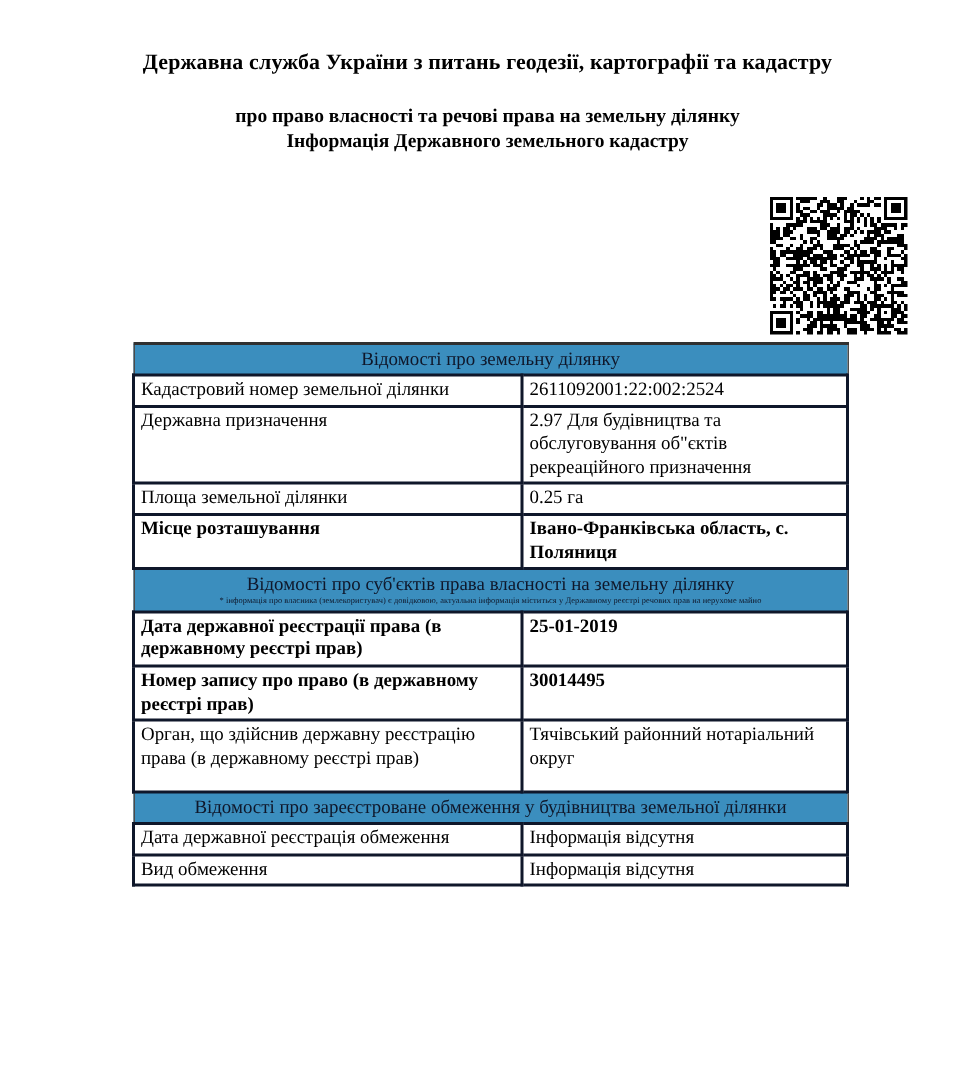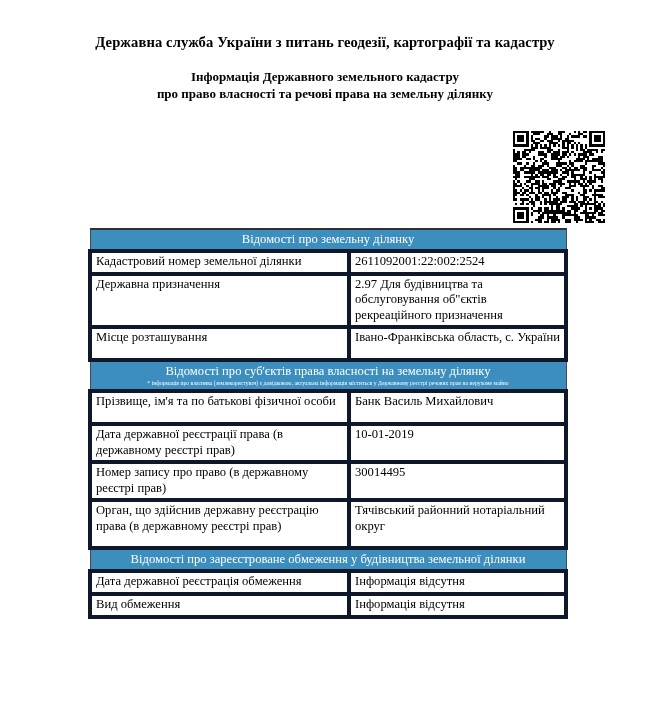--- a/index.html
+++ b/index.html
@@ -67,64 +67,64 @@
   .cadastre-table {
     position: absolute;
     left: 88px;
     top: 228px;
     width: 476px;
     border-collapse: collapse;
     table-layout: fixed;
     font-size: 12.6px;
   }
   .cadastre-table td {
-    border: 4px solid #0f172a;
+    border: 2px solid #0f172a;
     padding: 1px 0 2px 4px;
     vertical-align: top;
     line-height: 15.6px;
     word-wrap: break-word;
   }
   .col-label { width: 259px; }
   .col-value { width: 217px; }
 
   .section-head td {
     background: #3b8ebe;
-    color: #ffffff;
+    color: #0f172a;
     text-align: center;
     font-size: 12.6px;
     padding: 1px 4px 2px 4px;
     border: 1px solid #4a4a4a;
     border-top: 2px solid #303030;
   }
   .section-head .head-title {
     display: block;
     line-height: 16px;
   }
   .section-note {
     display: block;
     font-size: 5.6px;
     line-height: 6.6px;
     font-weight: normal;
     letter-spacing: 0.05px;
     padding-top: 1px;
   }
 
-  .tall-2 { height: 33px; }
+  .tall-2 { height: 33px; font-weight: bold; }
   .tall-3 { height: 48px; }
 </style>
 </head>
 <body>
 
 <div class="page">
 
   <div class="doc-title">Державна служба України з питань геодезії, картографії та кадастру</div>
 
   <div class="doc-subtitle">
+    <span class="line">про право власності та речові права на земельну ділянку</span>
     <span class="line">Інформація Державного земельного кадастру</span>
-    <span class="line">про право власності та речові права на земельну ділянку</span>
   </div>
 
   <div class="qr-wrap">
     <svg id="qr-svg" viewBox="0 0 41 41" xmlns="http://www.w3.org/2000/svg" aria-hidden="true">
         <rect x="0" y="0" width="41" height="41" fill="#ffffff"></rect>
         <path d="M0 0h1v1h-1zM1 0h1v1h-1zM2 0h1v1h-1zM3 0h1v1h-1zM4 0h1v1h-1zM5 0h1v1h-1zM6 0h1v1h-1zM8 0h1v1h-1zM9 0h1v1h-1zM10 0h1v1h-1zM11 0h1v1h-1zM12 0h1v1h-1zM13 0h1v1h-1zM16 0h1v1h-1zM20 0h1v1h-1zM21 0h1v1h-1zM22 0h1v1h-1zM27 0h1v1h-1zM29 0h1v1h-1zM31 0h1v1h-1zM32 0h1v1h-1zM34 0h1v1h-1zM35 0h1v1h-1zM36 0h1v1h-1zM37 0h1v1h-1zM38 0h1v1h-1zM39 0h1v1h-1zM40 0h1v1h-1zM0 1h1v1h-1zM6 1h1v1h-1zM9 1h1v1h-1zM10 1h1v1h-1zM11 1h1v1h-1zM15 1h1v1h-1zM16 1h1v1h-1zM17 1h1v1h-1zM20 1h1v1h-1zM21 1h1v1h-1zM25 1h1v1h-1zM29 1h1v1h-1zM30 1h1v1h-1zM34 1h1v1h-1zM40 1h1v1h-1zM0 2h1v1h-1zM2 2h1v1h-1zM3 2h1v1h-1zM4 2h1v1h-1zM6 2h1v1h-1zM8 2h1v1h-1zM14 2h1v1h-1zM15 2h1v1h-1zM17 2h1v1h-1zM18 2h1v1h-1zM19 2h1v1h-1zM21 2h1v1h-1zM24 2h1v1h-1zM26 2h1v1h-1zM27 2h1v1h-1zM28 2h1v1h-1zM29 2h1v1h-1zM31 2h1v1h-1zM32 2h1v1h-1zM34 2h1v1h-1zM36 2h1v1h-1zM37 2h1v1h-1zM38 2h1v1h-1zM40 2h1v1h-1zM0 3h1v1h-1zM2 3h1v1h-1zM3 3h1v1h-1zM4 3h1v1h-1zM6 3h1v1h-1zM8 3h1v1h-1zM10 3h1v1h-1zM11 3h1v1h-1zM14 3h1v1h-1zM17 3h1v1h-1zM18 3h1v1h-1zM19 3h1v1h-1zM20 3h1v1h-1zM21 3h1v1h-1zM23 3h1v1h-1zM24 3h1v1h-1zM34 3h1v1h-1zM36 3h1v1h-1zM37 3h1v1h-1zM38 3h1v1h-1zM40 3h1v1h-1zM0 4h1v1h-1zM2 4h1v1h-1zM3 4h1v1h-1zM4 4h1v1h-1zM6 4h1v1h-1zM8 4h1v1h-1zM9 4h1v1h-1zM12 4h1v1h-1zM13 4h1v1h-1zM15 4h1v1h-1zM16 4h1v1h-1zM17 4h1v1h-1zM20 4h1v1h-1zM22 4h1v1h-1zM23 4h1v1h-1zM24 4h1v1h-1zM25 4h1v1h-1zM26 4h1v1h-1zM34 4h1v1h-1zM36 4h1v1h-1zM37 4h1v1h-1zM38 4h1v1h-1zM40 4h1v1h-1zM0 5h1v1h-1zM6 5h1v1h-1zM9 5h1v1h-1zM10 5h1v1h-1zM11 5h1v1h-1zM16 5h1v1h-1zM17 5h1v1h-1zM18 5h1v1h-1zM19 5h1v1h-1zM22 5h1v1h-1zM24 5h1v1h-1zM25 5h1v1h-1zM27 5h1v1h-1zM29 5h1v1h-1zM34 5h1v1h-1zM40 5h1v1h-1zM0 6h1v1h-1zM1 6h1v1h-1zM2 6h1v1h-1zM3 6h1v1h-1zM4 6h1v1h-1zM5 6h1v1h-1zM6 6h1v1h-1zM8 6h1v1h-1zM10 6h1v1h-1zM12 6h1v1h-1zM14 6h1v1h-1zM16 6h1v1h-1zM18 6h1v1h-1zM20 6h1v1h-1zM22 6h1v1h-1zM24 6h1v1h-1zM26 6h1v1h-1zM28 6h1v1h-1zM30 6h1v1h-1zM32 6h1v1h-1zM34 6h1v1h-1zM35 6h1v1h-1zM36 6h1v1h-1zM37 6h1v1h-1zM38 6h1v1h-1zM39 6h1v1h-1zM40 6h1v1h-1zM8 7h1v1h-1zM9 7h1v1h-1zM10 7h1v1h-1zM12 7h1v1h-1zM13 7h1v1h-1zM14 7h1v1h-1zM15 7h1v1h-1zM16 7h1v1h-1zM22 7h1v1h-1zM23 7h1v1h-1zM24 7h1v1h-1zM26 7h1v1h-1zM28 7h1v1h-1zM30 7h1v1h-1zM32 7h1v1h-1zM0 8h1v1h-1zM5 8h1v1h-1zM6 8h1v1h-1zM7 8h1v1h-1zM8 8h1v1h-1zM9 8h1v1h-1zM15 8h1v1h-1zM16 8h1v1h-1zM17 8h1v1h-1zM20 8h1v1h-1zM24 8h1v1h-1zM28 8h1v1h-1zM30 8h1v1h-1zM31 8h1v1h-1zM33 8h1v1h-1zM34 8h1v1h-1zM35 8h1v1h-1zM36 8h1v1h-1zM37 8h1v1h-1zM39 8h1v1h-1zM40 8h1v1h-1zM0 9h1v1h-1zM2 9h1v1h-1zM4 9h1v1h-1zM5 9h1v1h-1zM7 9h1v1h-1zM11 9h1v1h-1zM12 9h1v1h-1zM13 9h1v1h-1zM15 9h1v1h-1zM16 9h1v1h-1zM18 9h1v1h-1zM19 9h1v1h-1zM20 9h1v1h-1zM22 9h1v1h-1zM23 9h1v1h-1zM24 9h1v1h-1zM26 9h1v1h-1zM31 9h1v1h-1zM32 9h1v1h-1zM33 9h1v1h-1zM34 9h1v1h-1zM37 9h1v1h-1zM39 9h1v1h-1zM0 10h1v1h-1zM1 10h1v1h-1zM2 10h1v1h-1zM4 10h1v1h-1zM5 10h1v1h-1zM6 10h1v1h-1zM11 10h1v1h-1zM12 10h1v1h-1zM13 10h1v1h-1zM14 10h1v1h-1zM17 10h1v1h-1zM18 10h1v1h-1zM19 10h1v1h-1zM20 10h1v1h-1zM22 10h1v1h-1zM23 10h1v1h-1zM25 10h1v1h-1zM27 10h1v1h-1zM29 10h1v1h-1zM30 10h1v1h-1zM31 10h1v1h-1zM32 10h1v1h-1zM34 10h1v1h-1zM35 10h1v1h-1zM0 11h1v1h-1zM1 11h1v1h-1zM2 11h1v1h-1zM4 11h1v1h-1zM5 11h1v1h-1zM9 11h1v1h-1zM14 11h1v1h-1zM17 11h1v1h-1zM18 11h1v1h-1zM19 11h1v1h-1zM21 11h1v1h-1zM22 11h1v1h-1zM24 11h1v1h-1zM29 11h1v1h-1zM31 11h1v1h-1zM32 11h1v1h-1zM33 11h1v1h-1zM38 11h1v1h-1zM39 11h1v1h-1zM0 12h1v1h-1zM1 12h1v1h-1zM2 12h1v1h-1zM3 12h1v1h-1zM6 12h1v1h-1zM7 12h1v1h-1zM9 12h1v1h-1zM12 12h1v1h-1zM13 12h1v1h-1zM17 12h1v1h-1zM18 12h1v1h-1zM19 12h1v1h-1zM20 12h1v1h-1zM21 12h1v1h-1zM28 12h1v1h-1zM29 12h1v1h-1zM30 12h1v1h-1zM31 12h1v1h-1zM33 12h1v1h-1zM35 12h1v1h-1zM36 12h1v1h-1zM37 12h1v1h-1zM38 12h1v1h-1zM39 12h1v1h-1zM0 13h1v1h-1zM1 13h1v1h-1zM10 13h1v1h-1zM12 13h1v1h-1zM14 13h1v1h-1zM20 13h1v1h-1zM25 13h1v1h-1zM27 13h1v1h-1zM28 13h1v1h-1zM29 13h1v1h-1zM30 13h1v1h-1zM32 13h1v1h-1zM33 13h1v1h-1zM34 13h1v1h-1zM35 13h1v1h-1zM36 13h1v1h-1zM37 13h1v1h-1zM38 13h1v1h-1zM39 13h1v1h-1zM2 14h1v1h-1zM3 14h1v1h-1zM6 14h1v1h-1zM9 14h1v1h-1zM13 14h1v1h-1zM14 14h1v1h-1zM15 14h1v1h-1zM19 14h1v1h-1zM20 14h1v1h-1zM21 14h1v1h-1zM22 14h1v1h-1zM23 14h1v1h-1zM25 14h1v1h-1zM26 14h1v1h-1zM32 14h1v1h-1zM38 14h1v1h-1zM39 14h1v1h-1zM40 14h1v1h-1zM0 15h1v1h-1zM5 15h1v1h-1zM8 15h1v1h-1zM9 15h1v1h-1zM11 15h1v1h-1zM12 15h1v1h-1zM13 15h1v1h-1zM15 15h1v1h-1zM19 15h1v1h-1zM20 15h1v1h-1zM21 15h1v1h-1zM24 15h1v1h-1zM26 15h1v1h-1zM30 15h1v1h-1zM31 15h1v1h-1zM35 15h1v1h-1zM36 15h1v1h-1zM40 15h1v1h-1zM0 16h1v1h-1zM1 16h1v1h-1zM3 16h1v1h-1zM4 16h1v1h-1zM5 16h1v1h-1zM6 16h1v1h-1zM7 16h1v1h-1zM8 16h1v1h-1zM9 16h1v1h-1zM10 16h1v1h-1zM11 16h1v1h-1zM12 16h1v1h-1zM16 16h1v1h-1zM17 16h1v1h-1zM18 16h1v1h-1zM22 16h1v1h-1zM23 16h1v1h-1zM25 16h1v1h-1zM27 16h1v1h-1zM28 16h1v1h-1zM30 16h1v1h-1zM31 16h1v1h-1zM32 16h1v1h-1zM35 16h1v1h-1zM39 16h1v1h-1zM0 17h1v1h-1zM1 17h1v1h-1zM3 17h1v1h-1zM4 17h1v1h-1zM7 17h1v1h-1zM8 17h1v1h-1zM9 17h1v1h-1zM10 17h1v1h-1zM11 17h1v1h-1zM13 17h1v1h-1zM14 17h1v1h-1zM15 17h1v1h-1zM17 17h1v1h-1zM18 17h1v1h-1zM19 17h1v1h-1zM21 17h1v1h-1zM23 17h1v1h-1zM24 17h1v1h-1zM25 17h1v1h-1zM26 17h1v1h-1zM27 17h1v1h-1zM28 17h1v1h-1zM29 17h1v1h-1zM31 17h1v1h-1zM32 17h1v1h-1zM35 17h1v1h-1zM36 17h1v1h-1zM37 17h1v1h-1zM38 17h1v1h-1zM40 17h1v1h-1zM0 18h1v1h-1zM1 18h1v1h-1zM2 18h1v1h-1zM5 18h1v1h-1zM6 18h1v1h-1zM7 18h1v1h-1zM8 18h1v1h-1zM9 18h1v1h-1zM11 18h1v1h-1zM12 18h1v1h-1zM13 18h1v1h-1zM14 18h1v1h-1zM15 18h1v1h-1zM16 18h1v1h-1zM17 18h1v1h-1zM18 18h1v1h-1zM19 18h1v1h-1zM22 18h1v1h-1zM23 18h1v1h-1zM24 18h1v1h-1zM26 18h1v1h-1zM31 18h1v1h-1zM34 18h1v1h-1zM39 18h1v1h-1zM40 18h1v1h-1zM1 19h1v1h-1zM2 19h1v1h-1zM8 19h1v1h-1zM10 19h1v1h-1zM12 19h1v1h-1zM13 19h1v1h-1zM15 19h1v1h-1zM16 19h1v1h-1zM18 19h1v1h-1zM21 19h1v1h-1zM24 19h1v1h-1zM26 19h1v1h-1zM27 19h1v1h-1zM28 19h1v1h-1zM29 19h1v1h-1zM30 19h1v1h-1zM31 19h1v1h-1zM36 19h1v1h-1zM40 19h1v1h-1zM0 20h1v1h-1zM1 20h1v1h-1zM2 20h1v1h-1zM5 20h1v1h-1zM6 20h1v1h-1zM7 20h1v1h-1zM8 20h1v1h-1zM9 20h1v1h-1zM10 20h1v1h-1zM11 20h1v1h-1zM13 20h1v1h-1zM14 20h1v1h-1zM15 20h1v1h-1zM18 20h1v1h-1zM19 20h1v1h-1zM22 20h1v1h-1zM23 20h1v1h-1zM26 20h1v1h-1zM27 20h1v1h-1zM30 20h1v1h-1zM32 20h1v1h-1zM34 20h1v1h-1zM36 20h1v1h-1zM37 20h1v1h-1zM38 20h1v1h-1zM39 20h1v1h-1zM40 20h1v1h-1zM1 21h1v1h-1zM7 21h1v1h-1zM8 21h1v1h-1zM9 21h1v1h-1zM15 21h1v1h-1zM16 21h1v1h-1zM20 21h1v1h-1zM21 21h1v1h-1zM22 21h1v1h-1zM27 21h1v1h-1zM30 21h1v1h-1zM31 21h1v1h-1zM32 21h1v1h-1zM34 21h1v1h-1zM36 21h1v1h-1zM38 21h1v1h-1zM39 21h1v1h-1zM0 22h1v1h-1zM2 22h1v1h-1zM6 22h1v1h-1zM7 22h1v1h-1zM10 22h1v1h-1zM11 22h1v1h-1zM13 22h1v1h-1zM18 22h1v1h-1zM19 22h1v1h-1zM20 22h1v1h-1zM21 22h1v1h-1zM24 22h1v1h-1zM25 22h1v1h-1zM26 22h1v1h-1zM27 22h1v1h-1zM28 22h1v1h-1zM29 22h1v1h-1zM31 22h1v1h-1zM33 22h1v1h-1zM34 22h1v1h-1zM35 22h1v1h-1zM36 22h1v1h-1zM39 22h1v1h-1zM0 23h1v1h-1zM1 23h1v1h-1zM3 23h1v1h-1zM5 23h1v1h-1zM8 23h1v1h-1zM9 23h1v1h-1zM10 23h1v1h-1zM11 23h1v1h-1zM13 23h1v1h-1zM14 23h1v1h-1zM16 23h1v1h-1zM17 23h1v1h-1zM18 23h1v1h-1zM20 23h1v1h-1zM21 23h1v1h-1zM22 23h1v1h-1zM25 23h1v1h-1zM27 23h1v1h-1zM29 23h1v1h-1zM30 23h1v1h-1zM32 23h1v1h-1zM34 23h1v1h-1zM0 24h1v1h-1zM1 24h1v1h-1zM2 24h1v1h-1zM3 24h1v1h-1zM6 24h1v1h-1zM8 24h1v1h-1zM11 24h1v1h-1zM12 24h1v1h-1zM13 24h1v1h-1zM14 24h1v1h-1zM15 24h1v1h-1zM17 24h1v1h-1zM18 24h1v1h-1zM21 24h1v1h-1zM25 24h1v1h-1zM26 24h1v1h-1zM27 24h1v1h-1zM30 24h1v1h-1zM31 24h1v1h-1zM32 24h1v1h-1zM33 24h1v1h-1zM35 24h1v1h-1zM38 24h1v1h-1zM39 24h1v1h-1zM0 25h1v1h-1zM4 25h1v1h-1zM7 25h1v1h-1zM8 25h1v1h-1zM10 25h1v1h-1zM11 25h1v1h-1zM13 25h1v1h-1zM14 25h1v1h-1zM15 25h1v1h-1zM18 25h1v1h-1zM20 25h1v1h-1zM23 25h1v1h-1zM24 25h1v1h-1zM25 25h1v1h-1zM31 25h1v1h-1zM35 25h1v1h-1zM39 25h1v1h-1zM40 25h1v1h-1zM0 26h1v1h-1zM1 26h1v1h-1zM3 26h1v1h-1zM5 26h1v1h-1zM6 26h1v1h-1zM8 26h1v1h-1zM11 26h1v1h-1zM13 26h1v1h-1zM17 26h1v1h-1zM19 26h1v1h-1zM20 26h1v1h-1zM26 26h1v1h-1zM31 26h1v1h-1zM32 26h1v1h-1zM34 26h1v1h-1zM36 26h1v1h-1zM37 26h1v1h-1zM38 26h1v1h-1zM39 26h1v1h-1zM40 26h1v1h-1zM0 27h1v1h-1zM1 27h1v1h-1zM2 27h1v1h-1zM4 27h1v1h-1zM5 27h1v1h-1zM7 27h1v1h-1zM8 27h1v1h-1zM9 27h1v1h-1zM11 27h1v1h-1zM12 27h1v1h-1zM14 27h1v1h-1zM15 27h1v1h-1zM17 27h1v1h-1zM18 27h1v1h-1zM19 27h1v1h-1zM22 27h1v1h-1zM23 27h1v1h-1zM29 27h1v1h-1zM31 27h1v1h-1zM32 27h1v1h-1zM36 27h1v1h-1zM0 28h1v1h-1zM1 28h1v1h-1zM3 28h1v1h-1zM4 28h1v1h-1zM6 28h1v1h-1zM10 28h1v1h-1zM13 28h1v1h-1zM14 28h1v1h-1zM15 28h1v1h-1zM16 28h1v1h-1zM18 28h1v1h-1zM23 28h1v1h-1zM24 28h1v1h-1zM25 28h1v1h-1zM26 28h1v1h-1zM30 28h1v1h-1zM31 28h1v1h-1zM35 28h1v1h-1zM36 28h1v1h-1zM37 28h1v1h-1zM38 28h1v1h-1zM39 28h1v1h-1zM0 29h1v1h-1zM7 29h1v1h-1zM10 29h1v1h-1zM11 29h1v1h-1zM13 29h1v1h-1zM16 29h1v1h-1zM19 29h1v1h-1zM22 29h1v1h-1zM23 29h1v1h-1zM24 29h1v1h-1zM26 29h1v1h-1zM28 29h1v1h-1zM31 29h1v1h-1zM32 29h1v1h-1zM33 29h1v1h-1zM36 29h1v1h-1zM38 29h1v1h-1zM39 29h1v1h-1zM40 29h1v1h-1zM0 30h1v1h-1zM1 30h1v1h-1zM3 30h1v1h-1zM4 30h1v1h-1zM5 30h1v1h-1zM6 30h1v1h-1zM8 30h1v1h-1zM10 30h1v1h-1zM11 30h1v1h-1zM14 30h1v1h-1zM16 30h1v1h-1zM18 30h1v1h-1zM19 30h1v1h-1zM20 30h1v1h-1zM22 30h1v1h-1zM23 30h1v1h-1zM26 30h1v1h-1zM28 30h1v1h-1zM31 30h1v1h-1zM32 30h1v1h-1zM34 30h1v1h-1zM36 30h1v1h-1zM4 31h1v1h-1zM7 31h1v1h-1zM8 31h1v1h-1zM9 31h1v1h-1zM12 31h1v1h-1zM14 31h1v1h-1zM15 31h1v1h-1zM16 31h1v1h-1zM17 31h1v1h-1zM18 31h1v1h-1zM19 31h1v1h-1zM21 31h1v1h-1zM22 31h1v1h-1zM23 31h1v1h-1zM25 31h1v1h-1zM26 31h1v1h-1zM27 31h1v1h-1zM29 31h1v1h-1zM30 31h1v1h-1zM31 31h1v1h-1zM33 31h1v1h-1zM36 31h1v1h-1zM37 31h1v1h-1zM39 31h1v1h-1zM1 32h1v1h-1zM3 32h1v1h-1zM4 32h1v1h-1zM6 32h1v1h-1zM8 32h1v1h-1zM9 32h1v1h-1zM12 32h1v1h-1zM14 32h1v1h-1zM16 32h1v1h-1zM17 32h1v1h-1zM18 32h1v1h-1zM19 32h1v1h-1zM20 32h1v1h-1zM21 32h1v1h-1zM27 32h1v1h-1zM28 32h1v1h-1zM30 32h1v1h-1zM31 32h1v1h-1zM32 32h1v1h-1zM33 32h1v1h-1zM34 32h1v1h-1zM35 32h1v1h-1zM36 32h1v1h-1zM38 32h1v1h-1zM40 32h1v1h-1zM9 33h1v1h-1zM17 33h1v1h-1zM19 33h1v1h-1zM20 33h1v1h-1zM24 33h1v1h-1zM25 33h1v1h-1zM26 33h1v1h-1zM27 33h1v1h-1zM28 33h1v1h-1zM30 33h1v1h-1zM32 33h1v1h-1zM36 33h1v1h-1zM37 33h1v1h-1zM38 33h1v1h-1zM40 33h1v1h-1zM0 34h1v1h-1zM1 34h1v1h-1zM2 34h1v1h-1zM3 34h1v1h-1zM4 34h1v1h-1zM5 34h1v1h-1zM6 34h1v1h-1zM8 34h1v1h-1zM11 34h1v1h-1zM12 34h1v1h-1zM14 34h1v1h-1zM15 34h1v1h-1zM17 34h1v1h-1zM19 34h1v1h-1zM20 34h1v1h-1zM22 34h1v1h-1zM26 34h1v1h-1zM27 34h1v1h-1zM28 34h1v1h-1zM29 34h1v1h-1zM32 34h1v1h-1zM34 34h1v1h-1zM36 34h1v1h-1zM37 34h1v1h-1zM38 34h1v1h-1zM39 34h1v1h-1zM0 35h1v1h-1zM6 35h1v1h-1zM9 35h1v1h-1zM10 35h1v1h-1zM11 35h1v1h-1zM12 35h1v1h-1zM14 35h1v1h-1zM15 35h1v1h-1zM16 35h1v1h-1zM17 35h1v1h-1zM18 35h1v1h-1zM19 35h1v1h-1zM20 35h1v1h-1zM21 35h1v1h-1zM22 35h1v1h-1zM24 35h1v1h-1zM25 35h1v1h-1zM27 35h1v1h-1zM28 35h1v1h-1zM31 35h1v1h-1zM32 35h1v1h-1zM36 35h1v1h-1zM37 35h1v1h-1zM39 35h1v1h-1zM40 35h1v1h-1zM0 36h1v1h-1zM2 36h1v1h-1zM3 36h1v1h-1zM4 36h1v1h-1zM6 36h1v1h-1zM8 36h1v1h-1zM11 36h1v1h-1zM13 36h1v1h-1zM14 36h1v1h-1zM15 36h1v1h-1zM16 36h1v1h-1zM17 36h1v1h-1zM18 36h1v1h-1zM19 36h1v1h-1zM20 36h1v1h-1zM21 36h1v1h-1zM22 36h1v1h-1zM23 36h1v1h-1zM24 36h1v1h-1zM25 36h1v1h-1zM27 36h1v1h-1zM30 36h1v1h-1zM31 36h1v1h-1zM32 36h1v1h-1zM33 36h1v1h-1zM34 36h1v1h-1zM35 36h1v1h-1zM36 36h1v1h-1zM38 36h1v1h-1zM39 36h1v1h-1zM0 37h1v1h-1zM2 37h1v1h-1zM3 37h1v1h-1zM4 37h1v1h-1zM6 37h1v1h-1zM8 37h1v1h-1zM12 37h1v1h-1zM13 37h1v1h-1zM15 37h1v1h-1zM18 37h1v1h-1zM22 37h1v1h-1zM23 37h1v1h-1zM24 37h1v1h-1zM25 37h1v1h-1zM26 37h1v1h-1zM27 37h1v1h-1zM28 37h1v1h-1zM32 37h1v1h-1zM33 37h1v1h-1zM35 37h1v1h-1zM38 37h1v1h-1zM39 37h1v1h-1zM40 37h1v1h-1zM0 38h1v1h-1zM2 38h1v1h-1zM3 38h1v1h-1zM4 38h1v1h-1zM6 38h1v1h-1zM11 38h1v1h-1zM12 38h1v1h-1zM13 38h1v1h-1zM15 38h1v1h-1zM16 38h1v1h-1zM17 38h1v1h-1zM18 38h1v1h-1zM19 38h1v1h-1zM22 38h1v1h-1zM27 38h1v1h-1zM28 38h1v1h-1zM29 38h1v1h-1zM32 38h1v1h-1zM33 38h1v1h-1zM34 38h1v1h-1zM35 38h1v1h-1zM36 38h1v1h-1zM0 39h1v1h-1zM6 39h1v1h-1zM10 39h1v1h-1zM11 39h1v1h-1zM12 39h1v1h-1zM15 39h1v1h-1zM17 39h1v1h-1zM18 39h1v1h-1zM19 39h1v1h-1zM20 39h1v1h-1zM23 39h1v1h-1zM24 39h1v1h-1zM25 39h1v1h-1zM27 39h1v1h-1zM28 39h1v1h-1zM29 39h1v1h-1zM30 39h1v1h-1zM32 39h1v1h-1zM34 39h1v1h-1zM37 39h1v1h-1zM38 39h1v1h-1zM40 39h1v1h-1zM0 40h1v1h-1zM1 40h1v1h-1zM2 40h1v1h-1zM3 40h1v1h-1zM4 40h1v1h-1zM5 40h1v1h-1zM6 40h1v1h-1zM8 40h1v1h-1zM11 40h1v1h-1zM12 40h1v1h-1zM14 40h1v1h-1zM15 40h1v1h-1zM17 40h1v1h-1zM18 40h1v1h-1zM20 40h1v1h-1zM23 40h1v1h-1zM24 40h1v1h-1zM25 40h1v1h-1zM28 40h1v1h-1zM32 40h1v1h-1zM33 40h1v1h-1zM34 40h1v1h-1zM35 40h1v1h-1zM38 40h1v1h-1zM39 40h1v1h-1zM40 40h1v1h-1z" fill="#000000"></path>
       </svg>
   </div>
 
   <table class="cadastre-table">
@@ -139,37 +139,37 @@
           </td>
         </tr>
         <tr>
           <td>Кадастровий номер земельної ділянки</td>
           <td>2611092001:22:002:2524</td>
         </tr>
         <tr class="tall-3">
           <td>Державна призначення</td>
           <td>2.97 Для будівництва та обслуговування об"єктів рекреаційного призначення</td>
         </tr>
+        <tr>
+          <td>Площа земельної ділянки</td>
+          <td>0.25 га</td>
+        </tr>
         <tr class="tall-2">
           <td>Місце розташування</td>
-          <td>Івано-Франківська область, с. України</td>
+          <td>Івано-Франківська область, с. Поляниця</td>
         </tr>
         <tr class="section-head">
           <td colspan="2">
             <span class="head-title">Відомості про суб'єктів права власності на земельну ділянку</span>
             <span class="section-note">* інформація про власника (землекористувач) є довідковою, актуальна інформація міститься у Державному реєстрі речових прав на нерухоме майно</span>
           </td>
         </tr>
         <tr class="tall-2">
-          <td>Прізвище, ім'я та по батькові фізичної особи</td>
-          <td>Банк Василь Михайлович</td>
-        </tr>
-        <tr class="tall-2">
           <td>Дата державної реєстрації права (в державному реєстрі прав)</td>
-          <td>10-01-2019</td>
+          <td>25-01-2019</td>
         </tr>
         <tr class="tall-2">
           <td>Номер запису про право (в державному реєстрі прав)</td>
           <td>30014495</td>
         </tr>
         <tr class="tall-3">
           <td>Орган, що здійснив державну реєстрацію права (в державному реєстрі прав)</td>
           <td>Тячівський районний нотаріальний округ</td>
         </tr>
         <tr class="section-head">

